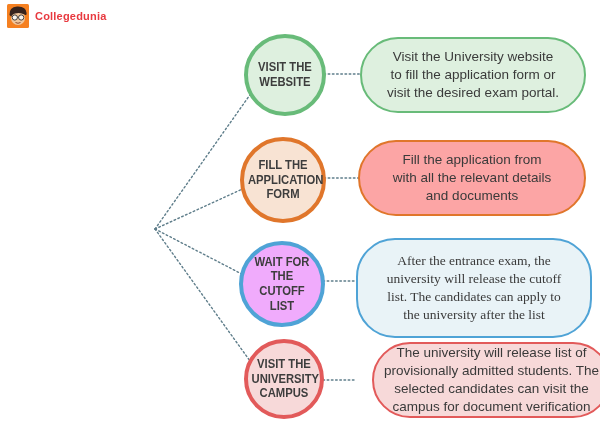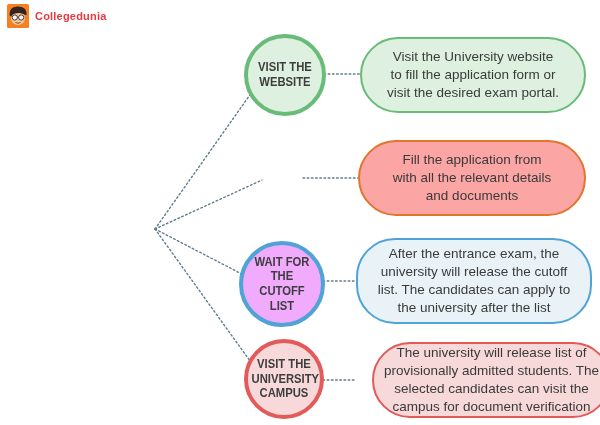--- a/index.html
+++ b/index.html
@@ -78,21 +78,21 @@
   .pill-text {
     white-space: pre-line;
     text-align: center;
     font-size: 13.5px;
     line-height: 1.34;
     color: #3a3a3a;
     padding: 0 2px;
   }
   #pill-0 { left: 360px; top: 37px;  width: 226px; height: 76px; border-radius: 38px; justify-content: center; }
   #pill-1 { left: 358px; top: 140px; width: 228px; height: 76px; border-radius: 38px; }
-  #pill-2 { left: 356px; top: 238px; width: 236px; height: 86px; border-radius: 39px; }
+  #pill-2 { left: 356px; top: 238px; width: 236px; height: 100px; border-radius: 39px; font-family: Liberation Serif, serif; }
   #pill-3 { left: 372px; top: 342px; width: 239px; height: 76px; border-radius: 38px; }
 </style>
 </head>
 <body>
 
 <div id="stage">
 
   <div class="brand">
     <svg class="brand-logo" viewBox="0 0 22 24">
       <rect x="0" y="0" width="22" height="24" rx="1.5" fill="#f58021"></rect>
@@ -117,20 +117,25 @@
       <line x1="302" y1="281" x2="358" y2="281"></line>
       <line x1="302" y1="380" x2="355" y2="380"></line>
     </g>
   </svg>
 
 
   <div class="node" id="node-0" style="border-color: rgb(104, 187, 121); background-color: rgb(222, 240, 223);">
     <div class="node-label">VISIT THE
 WEBSITE</div>
   </div>
+  <div class="node" id="node-1" style="border-color: rgb(224, 118, 43); background-color: rgb(248, 227, 211);">
+    <div class="node-label">FILL THE
+APPLICATION
+FORM</div>
+  </div>
   <div class="node" id="node-2" style="border-color: rgb(79, 163, 214); background-color: #f0abfc;">
     <div class="node-label">WAIT FOR
 THE CUTOFF
 LIST</div>
   </div>
   <div class="node" id="node-3" style="border-color: rgb(226, 90, 90); background-color: rgb(247, 217, 217);">
     <div class="node-label">VISIT THE
 UNIVERSITY
 CAMPUS</div>
   </div>

